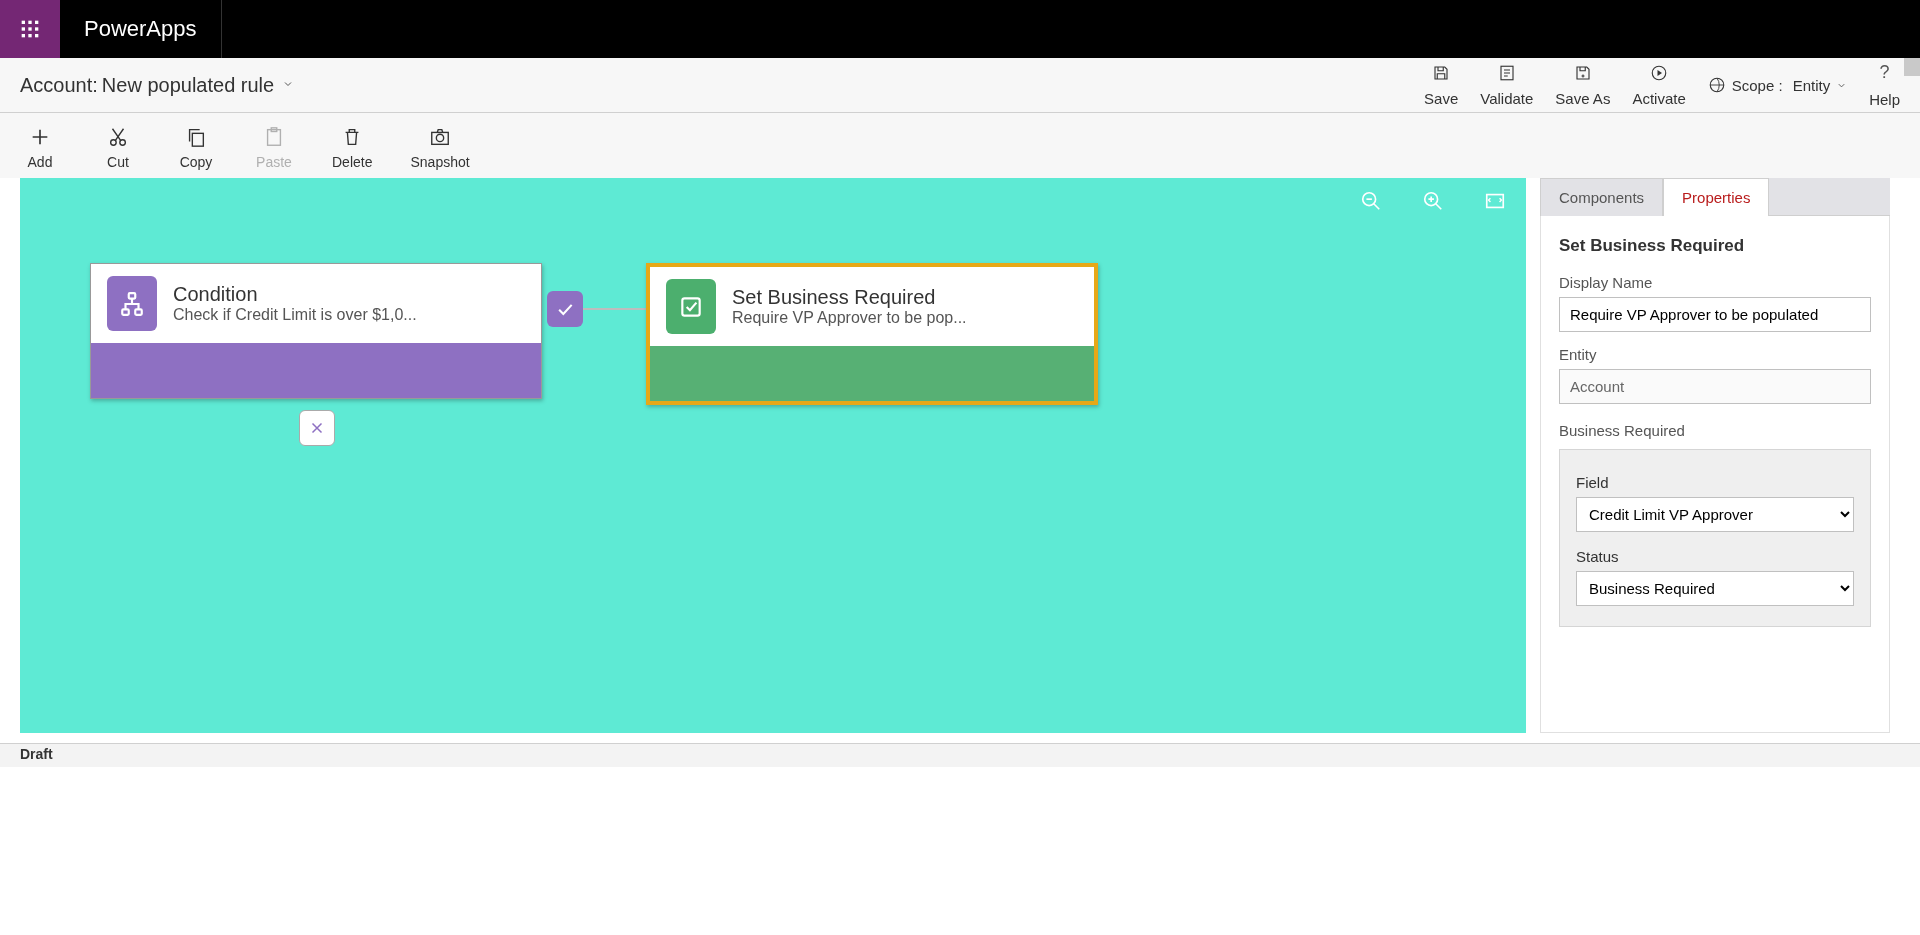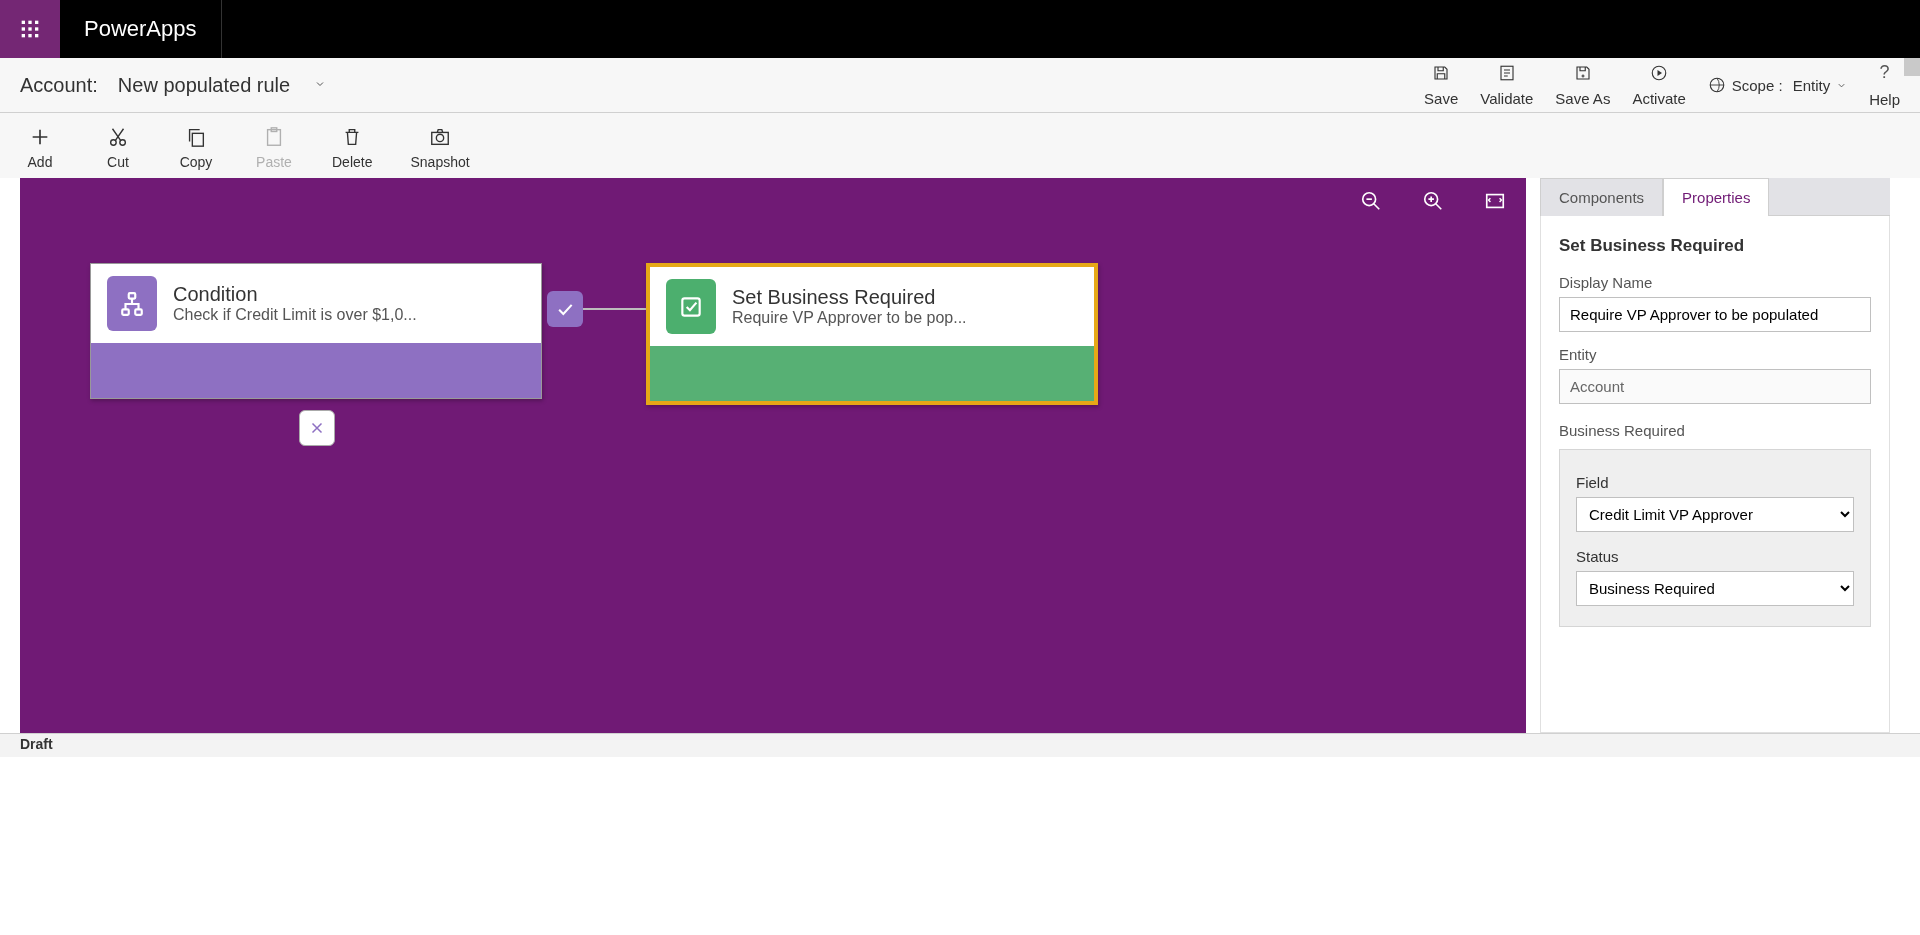--- a/index.html
+++ b/index.html
@@ -7,36 +7,36 @@
 
 
 .topbar { display: flex; align-items: stretch; background: #000; height: 58px; }
 .waffle { width: 60px; background: #742774; display: flex; align-items: center; justify-content: center; }
 .waffle svg { width: 20px; height: 20px; }
 .brand { color: #fff; font-size: 22px; font-weight: 400; padding: 0 24px; display: flex; align-items: center; }
 .topbar-border { border-right: 1px solid #333; height: 100%; }
 
 
 .cmdbar { display: flex; align-items: center; height: 55px; border-bottom: 1px solid #d0d0d0; padding: 0 20px; background: #f7f7f7; }
-.breadcrumb { font-size: 20px; color: #333; display: flex; align-items: center; gap: 24px; }
+.breadcrumb { font-size: 20px; color: #333; display: flex; align-items: center; gap: 8px; }
 .breadcrumb .chev { font-size: 14px; color: #555; }
 .cmdbar .spacer { flex: 1; }
 .cmd-btn { display: flex; align-items: center; gap: 8px; margin-left: 22px; color: #333; cursor: pointer; font-size: 15px; flex-direction: column; }
 .cmd-btn svg { width: 18px; height: 18px; }
 .scope-label { margin-left: 22px; color: #333; font-size: 15px; display: flex; align-items: center; gap: 6px; }
 
 
 .toolbar { display: flex; align-items: flex-end; height: 65px; padding: 0 20px 8px 20px; background: #f7f7f7; gap: 38px; }
 .tool { display: flex; flex-direction: column; align-items: center; gap: 6px; cursor: pointer; color: #333; font-size: 14px; min-width: 40px; }
 .tool.disabled { color: #b0b0b0; cursor: default; }
 .tool svg { width: 22px; height: 22px; }
 
 
 .main { display: flex; height: 555px; }
-.canvas { flex: 1; background: #701a75; margin: 0 14px 0 20px; position: relative; overflow: hidden; }
+.canvas { flex: 1; background: #5eead4; margin: 0 14px 0 20px; position: relative; overflow: hidden; }
 .canvas-controls { position: absolute; top: 12px; right: 20px; display: flex; gap: 40px; }
 .canvas-controls .ctl { cursor: pointer; }
 .canvas-controls svg { width: 22px; height: 22px; stroke: #fff; fill: none; }
 
 
 .node { position: absolute; background: #fff; border: 1px solid #999; box-shadow: 1px 2px 4px rgba(0,0,0,0.25); }
 .node.selected { border: 4px solid #e6a817; }
 .node-top { display: flex; align-items: center; padding: 12px 16px; gap: 16px; }
 .node-icon { width: 50px; height: 55px; border-radius: 6px; display: flex; align-items: center; justify-content: center; flex-shrink: 0; }
 .node-icon.purple { background: #8e70c2; }
@@ -55,33 +55,33 @@
 .connector-line { position: absolute; height: 2px; background: #bdbdbd; }
 
 
 .false-badge { position: absolute; width: 36px; height: 36px; background: #fff; border: 1px solid #aaa; border-radius: 6px; display: flex; align-items: center; justify-content: center; }
 .false-badge svg { stroke: #8e70c2; stroke-width: 2; fill: none; width: 18px; height: 18px; }
 
 
 .panel { width: 350px; margin-right: 30px; display: flex; flex-direction: column; }
 .tabs { display: flex; }
 .tab { flex: 0 0 auto; padding: 10px 18px; background: #e2e2e6; color: #555; font-size: 15px; cursor: pointer; border: 1px solid #cfcfcf; border-bottom: none; }
-.tab.active { background: #fff; color: #701a75; font-weight: 500; }
+.tab.active { background: #fff; color: #b91c1c; font-weight: 500; }
 .tabs .tabfill { flex: 1; background: #e2e2e6; border-bottom: 1px solid #cfcfcf; }
 .panel-body { background: #fff; border: 1px solid #e0e0e0; border-top: none; flex: 1; padding: 20px 18px; overflow: auto; }
 .panel-body h3 { font-size: 17px; font-weight: 600; margin-bottom: 18px; }
 .field-label { font-size: 15px; color: #555; margin-bottom: 6px; margin-top: 14px; }
 .field-input { width: 100%; padding: 8px 10px; border: 1px solid #c0c0c0; font-size: 15px; background: #fff; }
 .field-input[readonly] { background: #fafafa; color: #666; }
 .section { background: #efefef; border: 1px solid #d5d5d5; padding: 14px 16px 20px 16px; margin-top: 10px; }
 .section select { width: 100%; padding: 7px 8px; border: 1px solid #c0c0c0; font-size: 15px; background: #fff; }
 .section .sec-label { font-size: 15px; margin-bottom: 6px; margin-top: 10px; }
 
 
-.statusbar { height: 24px; background: #f3f3f3; border-top: 1px solid #d0d0d0; padding: 2px 20px; font-size: 14px; font-weight: 600; color: #333; }
+.statusbar { height: 24px; background: #f3f3f3; border-top: 1px solid #d0d0d0; padding: 2px 20px; font-size: 14px; font-weight: 600; color: #333; margin-top: 10px; }
 
 
 .right-scroll { position: absolute; top: 58px; right: 0; width: 16px; height: 18px; background: #c9c9c9; }
 </style>
 </head>
 <body>
 
 <div class="topbar">
   <div class="waffle">
     <svg viewBox="0 0 24 24">

